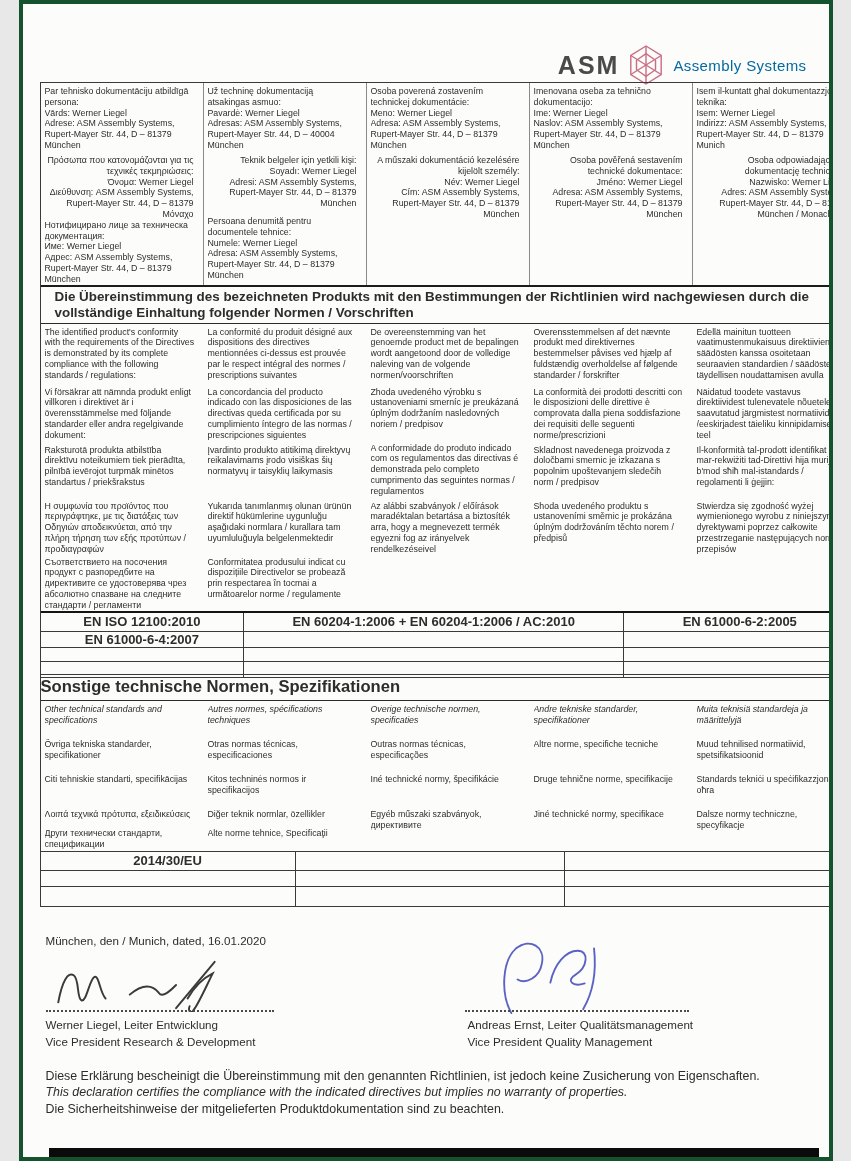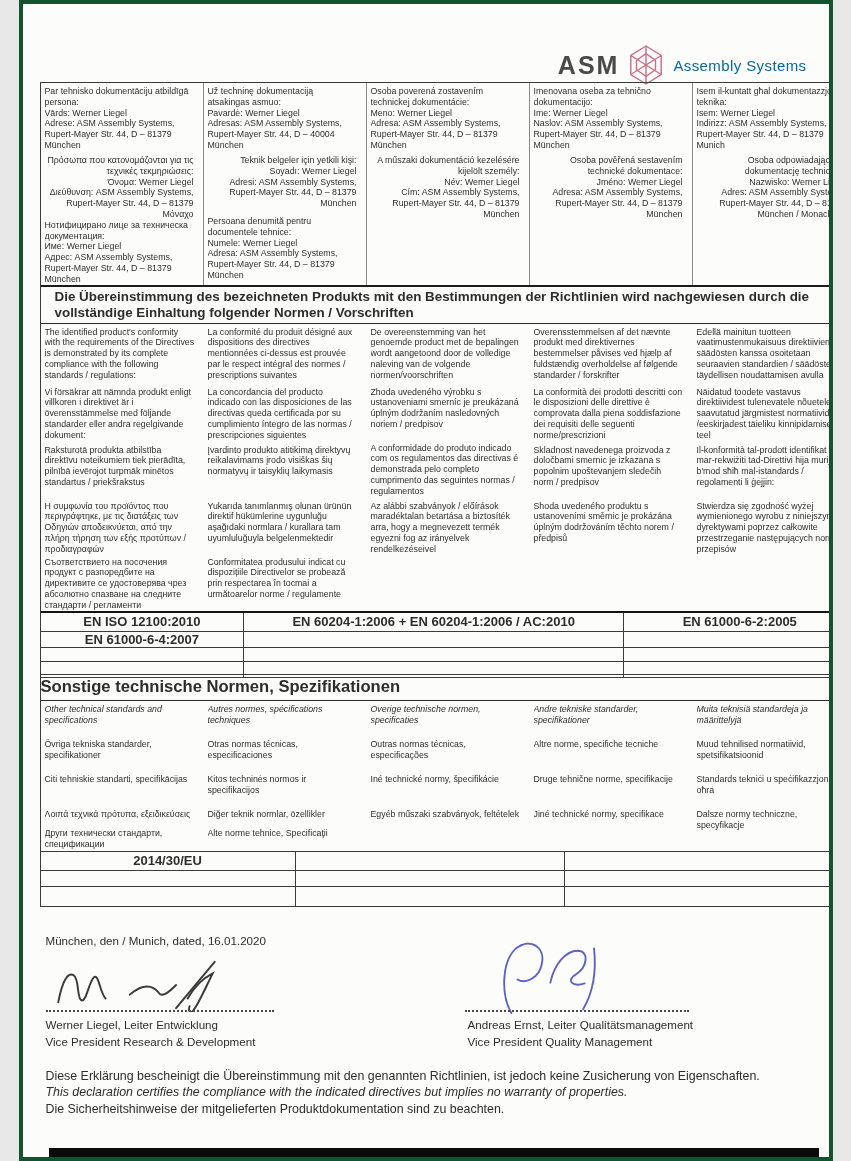--- a/index.html
+++ b/index.html
@@ -233,21 +233,21 @@
         <p class="para r0">Autres normes, spécifications techniques</p>
         <p class="para r1">Otras normas técnicas, especificaciones</p>
         <p class="para r2">Kitos techninės normos ir specifikacijos</p>
         <p class="para r3">Diğer teknik normlar, özellikler</p>
         <p class="para r4">Alte norme tehnice, Specificaţii</p>
       </div>
       <div class="lang-col">
         <p class="para r0">Overige technische normen, specificaties</p>
         <p class="para r1">Outras normas técnicas, especificações</p>
         <p class="para r2">Iné technické normy, špecifikácie</p>
-        <p class="para r3">Egyéb műszaki szabványok, feltételek</p>
+        <p class="para r3">Egyéb műszaki szabványok, директивите</p>
         <p class="para r4"></p>
       </div>
       <div class="lang-col">
         <p class="para r0">Andre tekniske standarder, specifikationer</p>
         <p class="para r1">Altre norme, specifiche tecniche</p>
         <p class="para r2">Druge tehnične norme, specifikacije</p>
         <p class="para r3">Jiné  technické normy, specifikace</p>
         <p class="para r4"></p>
       </div>
       <div class="lang-col">

